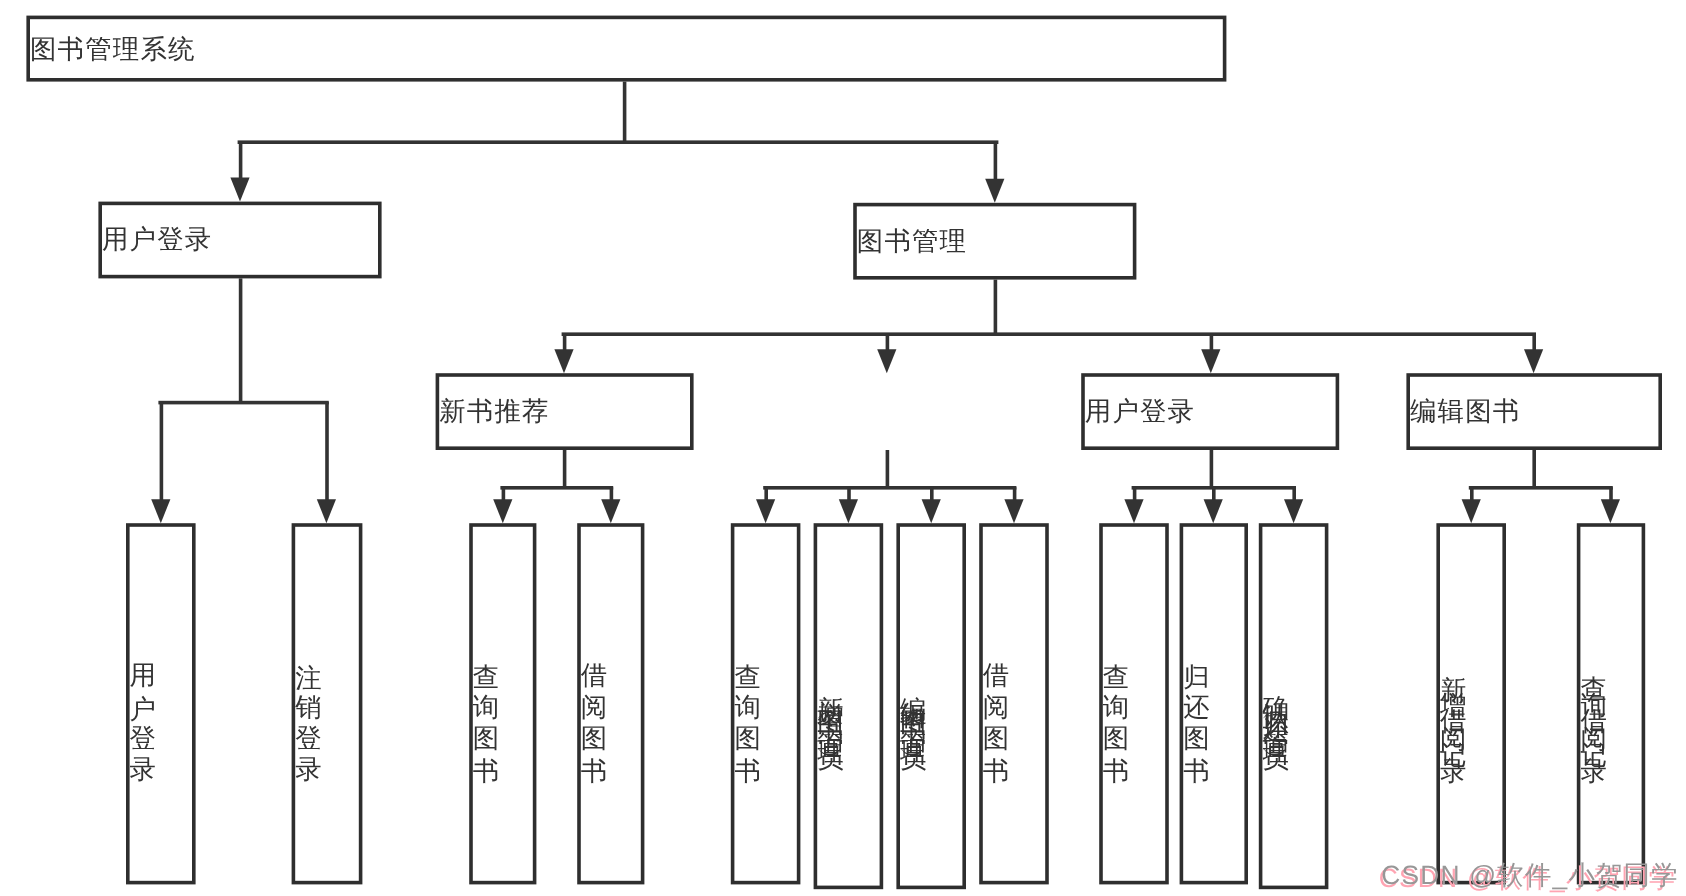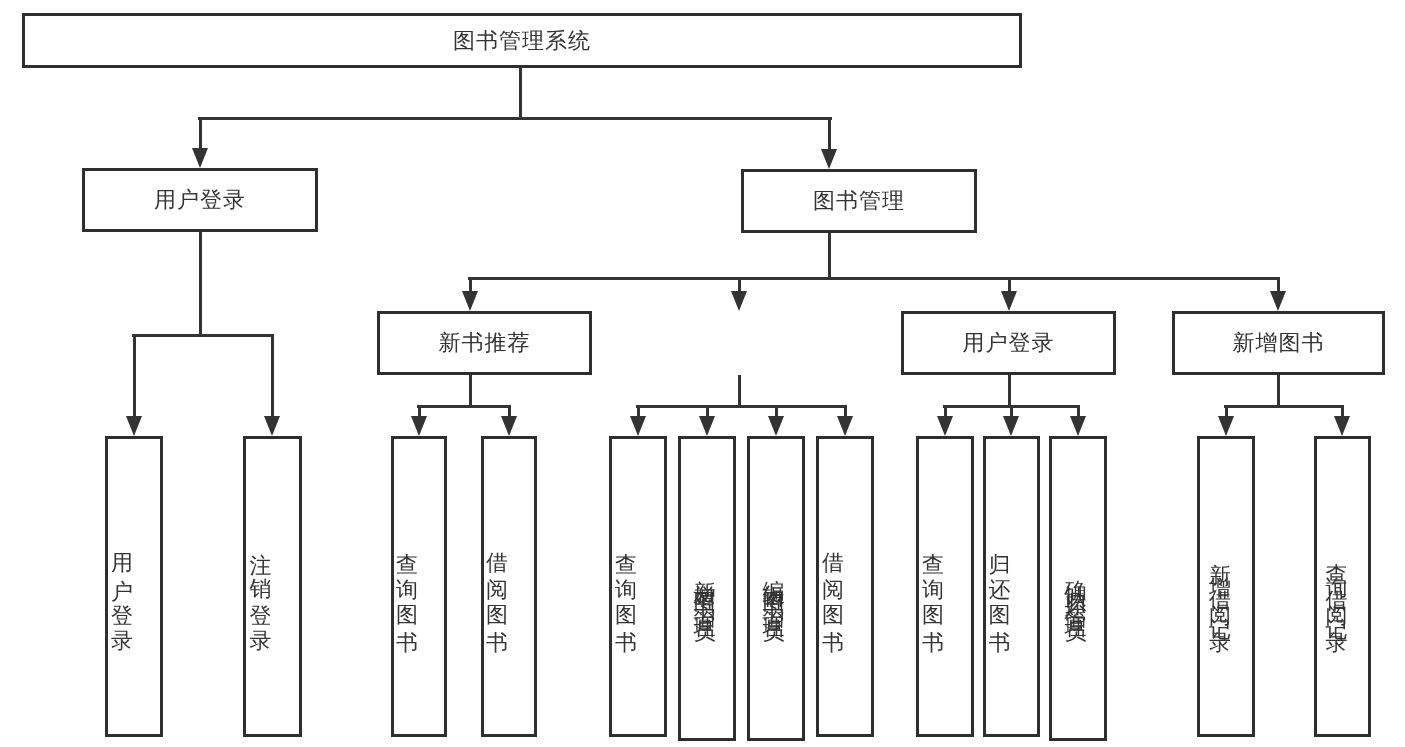--- a/index.html
+++ b/index.html
@@ -8,21 +8,21 @@
     width:1405px;height:747px;
     background:#ffffff;
     overflow:hidden;
     font-family:"Liberation Sans","DejaVu Sans",sans-serif;
   }
   .node{
     position:absolute;
     box-sizing:border-box;
     border:3px solid #2e2e2e;
     background:#ffffff;
-    display:flex;align-items:center;justify-content:center;
+    display:flex;align-items:center;justify-content:flex-start;
     color:#333333;
     font-size:22px;
     letter-spacing:1px;
   }
   .vleaf{
     border-width:3px;
   }
   .vleaf .vtext{
     writing-mode:vertical-rl;
     line-height:1;
@@ -55,32 +55,32 @@
 
 <div id="canvas">
 
   <div class="node" style="left:22px;top:13px;width:1000px;height:55px;">
     <span>图书管理系统</span>
   </div>
 
   <div class="node" style="left:82px;top:168px;width:236px;height:64px;">
     <span>用户登录</span>
   </div>
-  <div class="node" style="left:711px;top:169px;width:236px;height:64px;margin-left:30px;">
+  <div class="node" style="left:711px;top:169px;width:236px;height:64px;">
     <span>图书管理</span>
   </div>
 
-  <div class="node" style="left:363px;top:311px;width:215px;height:64px;margin-left:14px;">
+  <div class="node" style="left:363px;top:311px;width:215px;height:64px;">
     <span>新书推荐</span>
   </div>
   <div class="node" style="left:901px;top:311px;width:215px;height:64px;">
     <span>用户登录</span>
   </div>
   <div class="node" style="left:1172px;top:311px;width:213px;height:64px;">
-    <span>新增图书</span>
+    <span>编辑图书</span>
   </div>
 
   <div class="node vleaf sp-wide" style="left:105px;top:436px;width:58px;height:301px;">
     <span class="vtext">用户登录</span>
   </div>
   <div class="node vleaf sp-wide" style="left:243px;top:436px;width:59px;height:301px;">
     <span class="vtext">注销登录</span>
   </div>
 
   <div class="node vleaf sp-wide" style="left:391px;top:436px;width:56px;height:301px;">
@@ -113,20 +113,21 @@
     <span class="vtext">确认归还（管理员）</span>
   </div>
 
   <div class="node vleaf sp-mid" style="left:1197px;top:436px;width:58px;height:301px;">
     <span class="vtext">新增借阅记录</span>
   </div>
   <div class="node vleaf sp-mid" style="left:1314px;top:436px;width:57px;height:301px;">
     <span class="vtext">查询借阅记录</span>
   </div>
 
+  <div id="watermark">CSDN @软件_小贺同学</div>
 <div class="vline" style="left: 519px; top: 68px; width: 3px; height: 50px;"></div>
     <div class="vline" style="left: 198.5px; top: 232px; width: 3px; height: 103px;"></div>
     <div class="vline" style="left: 827.5px; top: 233px; width: 3px; height: 45px;"></div>
     <div class="vline" style="left: 468.5px; top: 375px; width: 3px; height: 31px;"></div>
     <div class="vline" style="left: 737.5px; top: 375px; width: 3px; height: 31px;"></div>
     <div class="vline" style="left: 1007.5px; top: 375px; width: 3px; height: 31px;"></div>
     <div class="vline" style="left: 1276.5px; top: 375px; width: 3px; height: 31px;"></div>
     <div class="hline" style="left: 198px; top: 116.5px; width: 634px; height: 3px;"></div>
     <div class="hline" style="left: 132px; top: 333.5px; width: 142px; height: 3px;"></div>
     <div class="hline" style="left: 468px; top: 276.5px; width: 812px; height: 3px;"></div>

